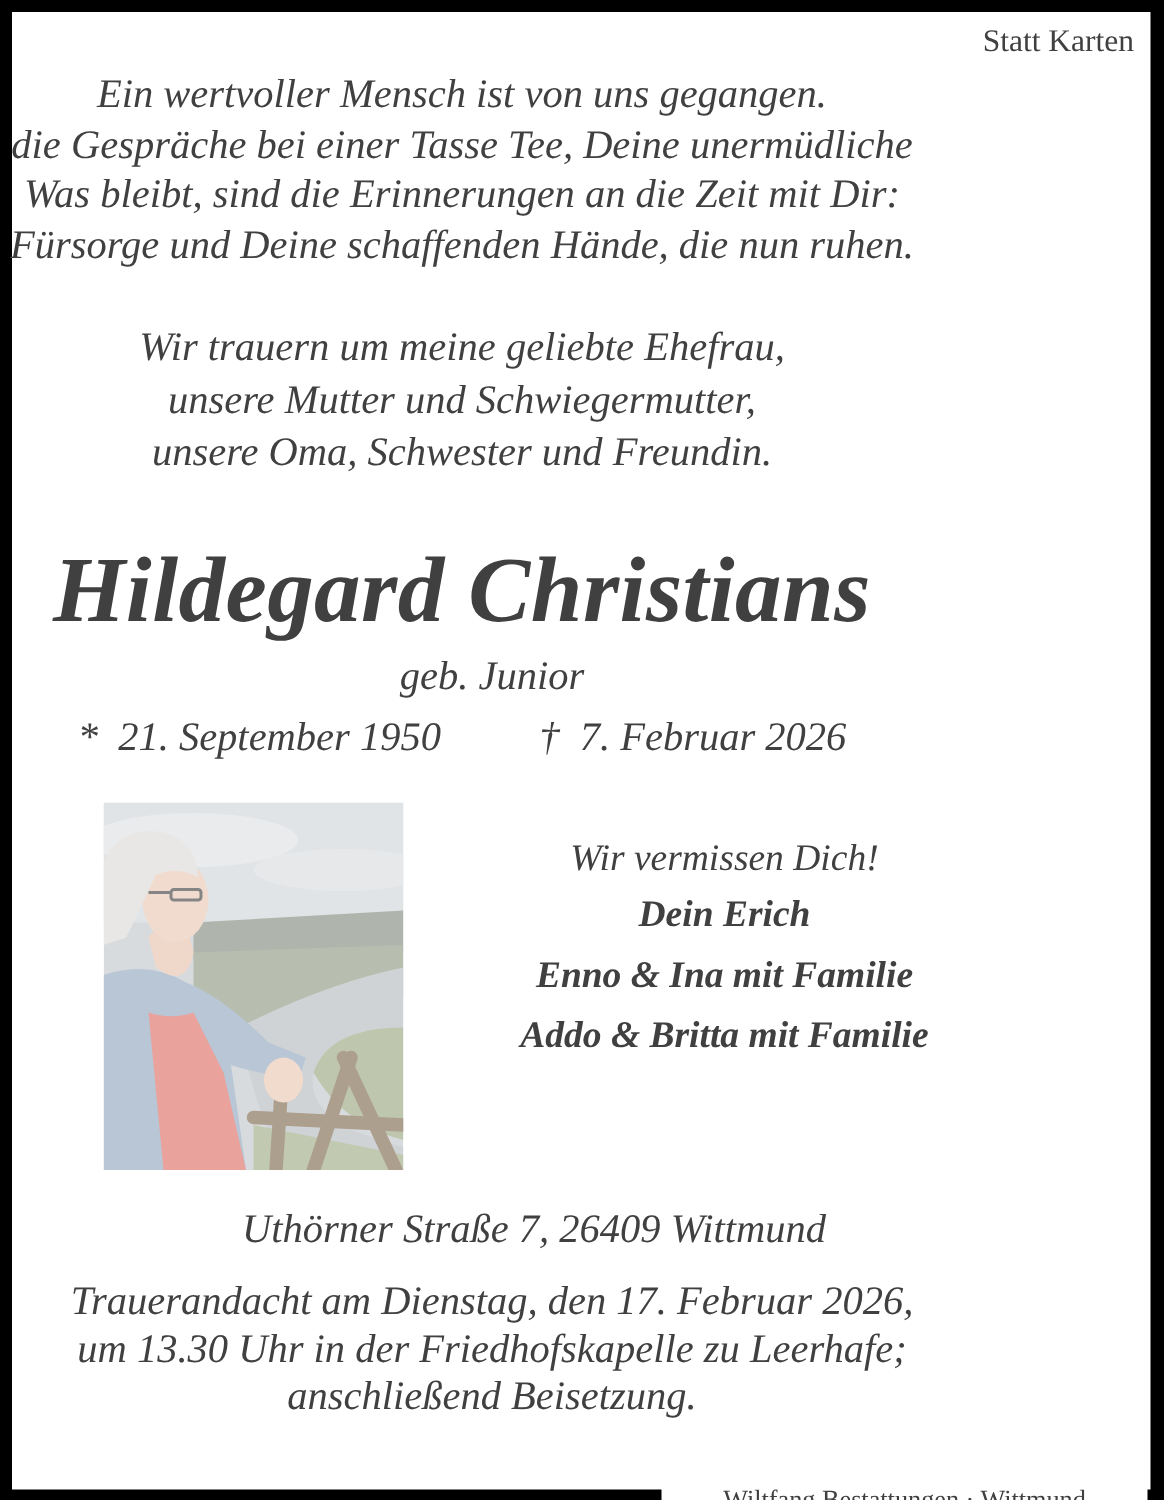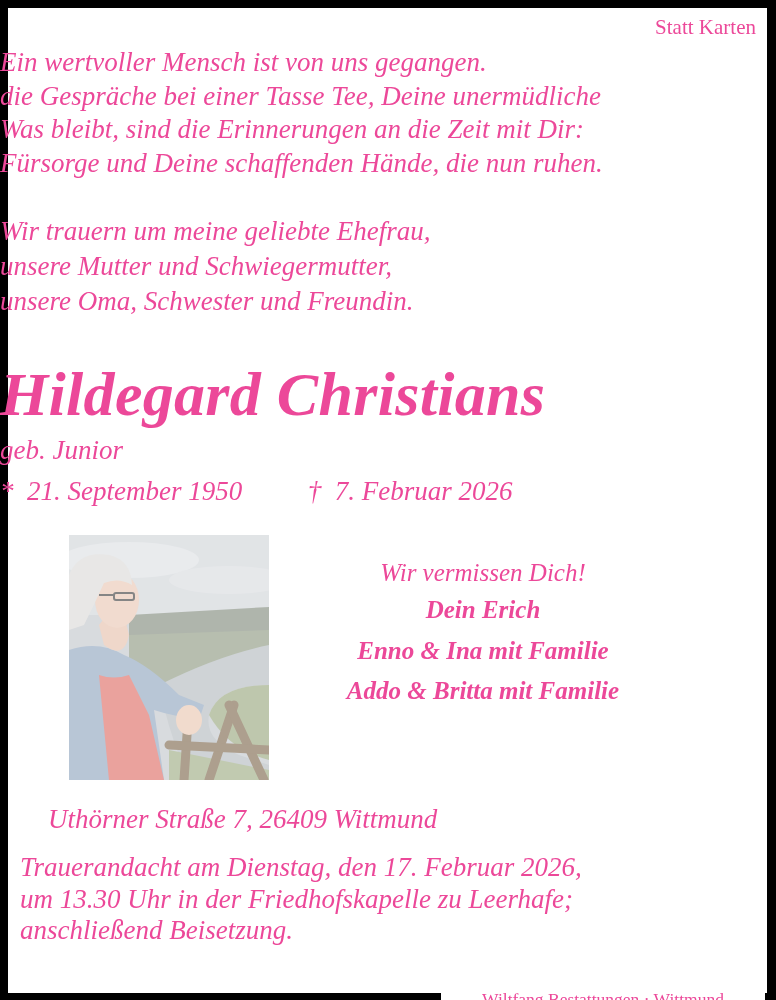--- a/index.html
+++ b/index.html
@@ -3,32 +3,32 @@
   <meta charset="utf-8">
   <style>
     html, body { margin: 0; padding: 0; background: #ffffff; }
     body { width: 776px; height: 1000px; position: relative; overflow: hidden; }
     .frame {
       position: absolute; left: 0; top: 0; width: 776px; height: 1000px;
       box-sizing: border-box; background: #ffffff;
       border-top: 8px solid #000; border-left: 8px solid #000;
       border-right: 9px solid #000; border-bottom: 7px solid #000;
     }
-    .serif { font-family: "Liberation Serif", "DejaVu Serif", serif; color: #ec4899; }
+    .serif { font-family: "Liberation Serif", "DejaVu Serif", serif; color: #404040; }
     .it { font-style: italic; }
     .b { font-weight: bold; }
     .abs { position: absolute; white-space: nowrap; }
-    .center { left: 0; width: 616px; text-align: left; }
+    .center { left: 0; width: 616px; text-align: center; }
 
     .statt { right: 20px; top: 15px; font-size: 21px; }
 
     .intro { top: 46px; font-size: 27px; line-height: 33.5px; }
     .mourn { top: 214px; font-size: 27px; line-height: 35px; }
     .name { top: 358px; font-size: 62px; line-height: 72px; letter-spacing: 0.3px; }
-    .geb { top: 433px; font-size: 27px; line-height: 34px; }
+    .geb { top: 433px; font-size: 27px; line-height: 34px; margin-left: 20px; }
     .dates { top: 474px; font-size: 27px; line-height: 34px; }
     .dates .gap { display: inline-block; width: 52px; }
 
     .photo {
       position: absolute; left: 69px; top: 535px; width: 200px; height: 245px;
       overflow: hidden; opacity: 0.55;
     }
     .signers { left: 288px; width: 390px; text-align: center; top: 556px; }
     .signers .lead { font-size: 25px; line-height: 34px; font-weight: normal; font-style: italic; }
     .signers .line { font-size: 25px; line-height: 40.5px; font-weight: bold; font-style: italic; }

